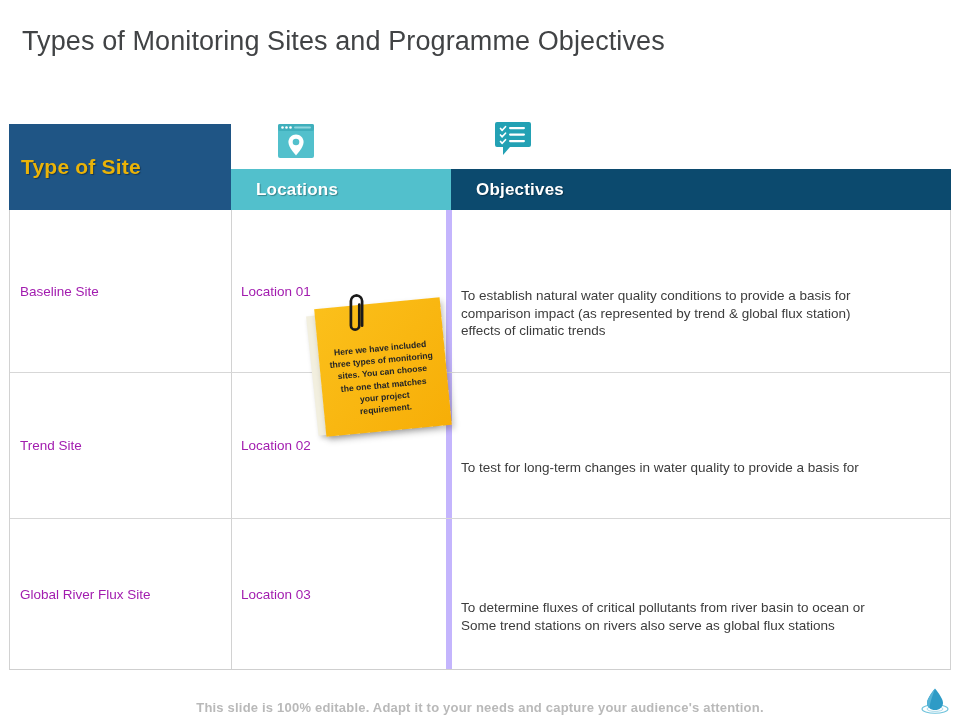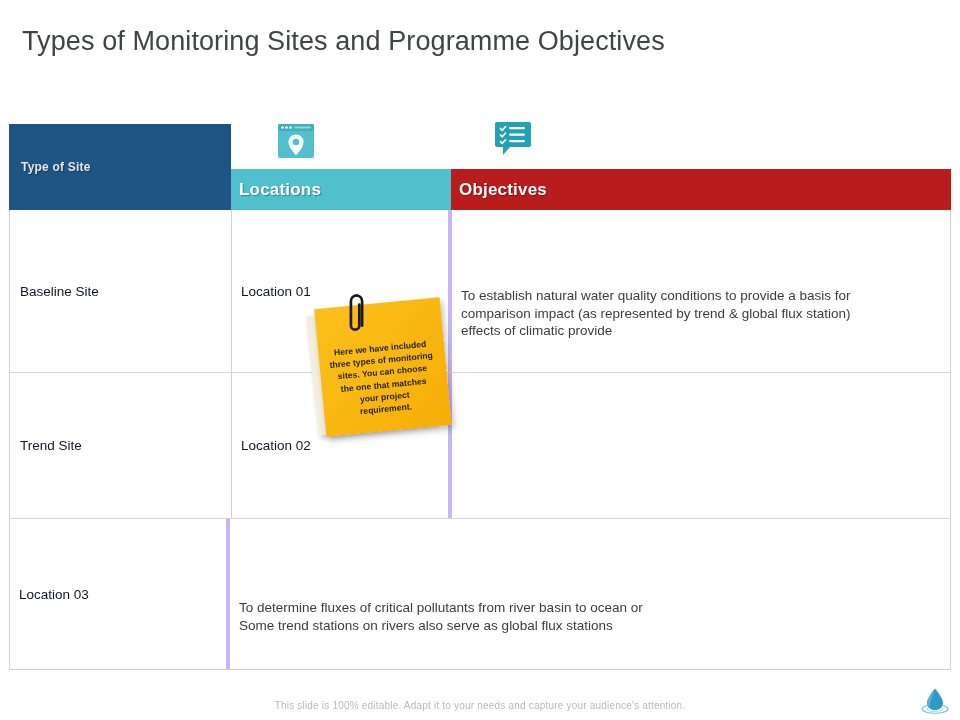--- a/index.html
+++ b/index.html
@@ -38,46 +38,46 @@
   
   .hdr-type {
     position: absolute;
     left: 9px; top: 124px;
     width: 222px; height: 86px;
     background: #1F5585;
     display: flex;
     align-items: center;
   }
   .hdr-type-label {
-    color: #e5e5e5;
-    font-size: 12px;
+    color: #eab308;
+    font-size: 21px;
     font-weight: bold;
     padding-left: 12px;
     text-shadow: 1px 1px 1px rgba(0,0,0,0.35);
     letter-spacing: 0.2px;
   }
   .hdr-locations {
     position: absolute;
     left: 231px; top: 169px;
     width: 220px; height: 41px;
     background: #52C0CC;
     display: flex; align-items: center;
   }
   .hdr-objectives {
     position: absolute;
     left: 451px; top: 169px;
     width: 500px; height: 41px;
-    background: #b91c1c;
+    background: #0c4a6e;
     display: flex; align-items: center;
   }
   .hdr-band-label {
     color: #ffffff;
     font-size: 17px;
     font-weight: bold;
-    padding-left: 8px;
+    padding-left: 25px;
     text-shadow: 1px 1px 1px rgba(0,0,0,0.32);
     letter-spacing: 0.2px;
   }
 
   
   .tbl {
     position: absolute;
     left: 9px; top: 210px;
     width: 942px; height: 460px;
     border-left: 1px solid #d2d2d2;
@@ -98,30 +98,30 @@
   .cell-type {
     width: 222px;
     display: flex; align-items: center;
     padding-left: 10px;
     border-right: 1px solid #d2d2d2;
   }
   .cell-loc {
     width: 220px;
     display: flex; align-items: center;
     padding-left: 9px;
-    border-right: 4px solid #c4b5fd;
+    border-right: 6px solid #c4b5fd;
   }
   .cell-obj {
     flex: 1;
     display: flex; align-items: center;
     padding-left: 9px; padding-right: 16px;
   }
   .txt-type, .txt-loc {
     font-size: 13.5px;
-    color: #0f172a;
+    color: #a21caf;
   }
   .txt-obj {
     font-size: 13.5px;
     color: #3c3c3c;
     line-height: 1.33;
     margin-top: 45px;
   }
   .txt-obj span { display: block; }
 
   
@@ -165,23 +165,24 @@
     left: 36px; top: -6px;
     z-index: 25;
   }
 
   
   .footer-note {
     position: absolute;
     left: 0; top: 700px;
     width: 960px;
     text-align: center;
-    font-size: 10px;
+    font-size: 13px;
     color: #b9b9b9;
     letter-spacing: 0.2px;
+    font-weight: bold;
   }
   .logo-drop {
     position: absolute;
     left: 916px; top: 686px;
     width: 38px; height: 30px;
   }
 </style>
 </head>
 <body>
 
@@ -231,39 +232,43 @@
       <div class="cell-type">
         <span class="txt-type">Baseline Site</span>
       </div>
       <div class="cell-loc">
         <span class="txt-loc">Location 01</span>
       </div>
       <div class="cell-obj">
         <div class="txt-obj">
           <span>To establish natural water quality conditions to provide a basis for</span>
           <span>comparison impact (as represented by trend &amp; global flux station)</span>
-          <span>effects of climatic provide</span>
+          <span>effects of climatic trends</span>
         </div>
       </div>
     </div>
 
     <div class="row row-2">
       <div class="cell-type">
         <span class="txt-type">Trend Site</span>
       </div>
       <div class="cell-loc">
         <span class="txt-loc">Location 02</span>
       </div>
       <div class="cell-obj">
         <div class="txt-obj">
+          <span>To test for long-term changes in water quality to provide a basis for</span>
         </div>
       </div>
     </div>
 
     <div class="row row-3">
+      <div class="cell-type">
+        <span class="txt-type">Global River Flux Site</span>
+      </div>
       <div class="cell-loc">
         <span class="txt-loc">Location 03</span>
       </div>
       <div class="cell-obj">
         <div class="txt-obj">
           <span>To determine fluxes of critical pollutants from river basin to ocean or</span>
           <span>Some trend stations on rivers also serve as global flux stations</span>
         </div>
       </div>
     </div>

